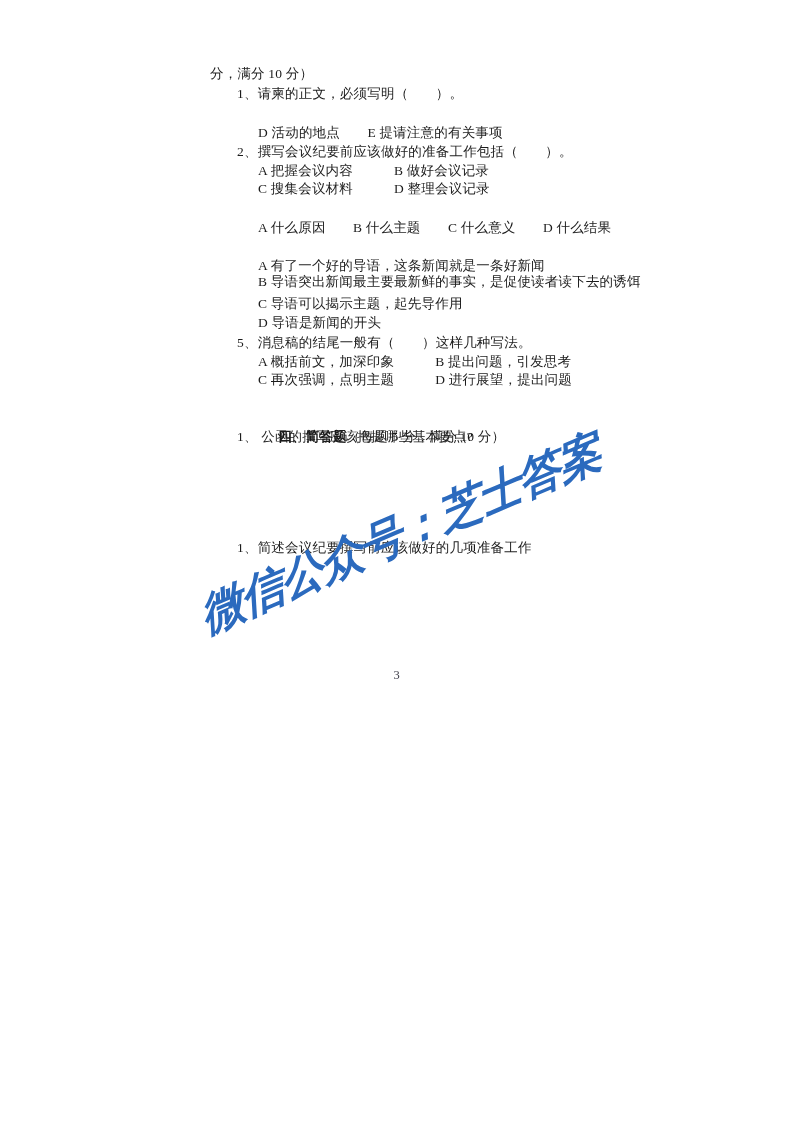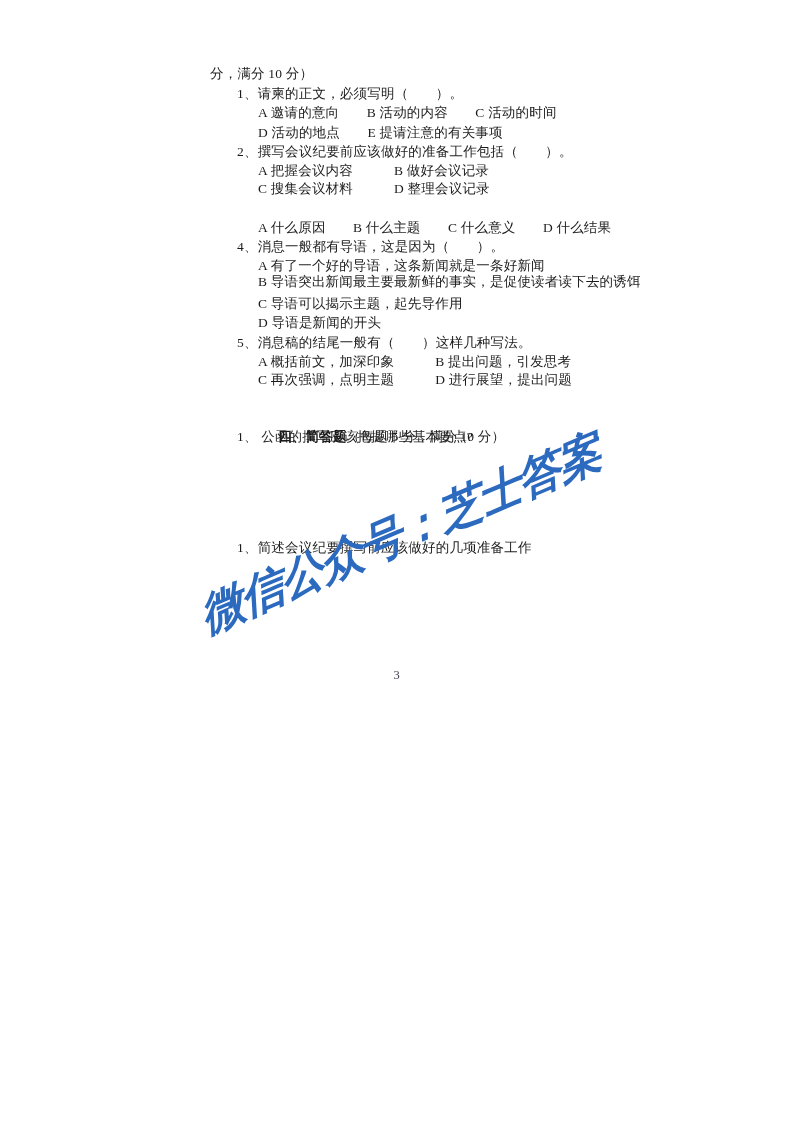--- a/index.html
+++ b/index.html
@@ -52,30 +52,28 @@
   }
 </style>
 </head>
 <body>
 
 <div class="sheet">
 
   <div class="line ind-header" style="top:64px">分，满分 10 分）</div>
 
   <div class="line ind-stem" style="top:84px">1、请柬的正文，必须写明（　　）。</div>
-  <div class="line ind-option" style="top:103px">A 邀请的意向　　B 活动的内容　　C 活动的时间</div>
   <div class="line ind-option" style="top:123px">D 活动的地点　　E 提请注意的有关事项</div>
 
   <div class="line ind-stem" style="top:142px">2、撰写会议纪要前应该做好的准备工作包括（　　）。</div>
   <div class="line ind-option" style="top:161px">A 把握会议内容　　　B 做好会议记录</div>
   <div class="line ind-option" style="top:179px">C 搜集会议材料　　　D 整理会议记录</div>
 
   <div class="line ind-option" style="top:218px">A 什么原因　　B 什么主题　　C 什么意义　　D 什么结果</div>
 
-  <div class="line ind-stem" style="top:237px">4、消息一般都有导语，这是因为（　　）。</div>
   <div class="line ind-option" style="top:256px">A 有了一个好的导语，这条新闻就是一条好新闻</div>
   <div class="line ind-option" style="top:272px">B 导语突出新闻最主要最新鲜的事实，是促使读者读下去的诱饵</div>
   <div class="line ind-option" style="top:294px">C 导语可以揭示主题，起先导作用</div>
   <div class="line ind-option" style="top:313px">D 导语是新闻的开头</div>
 
   <div class="line ind-stem" style="top:333px">5、消息稿的结尾一般有（　　）这样几种写法。</div>
   <div class="line ind-option" style="top:352px">A 概括前文，加深印象　　　B 提出问题，引发思考</div>
   <div class="line ind-option" style="top:370px">C 再次强调，点明主题　　　D 进行展望，提出问题</div>
 
   <div class="line ind-stem" style="top:408px">

